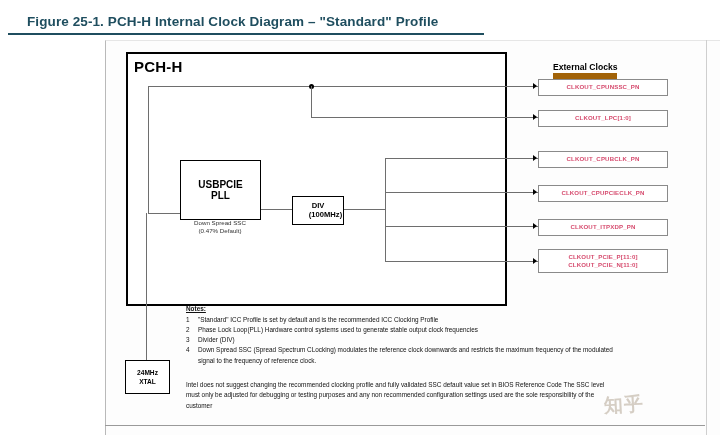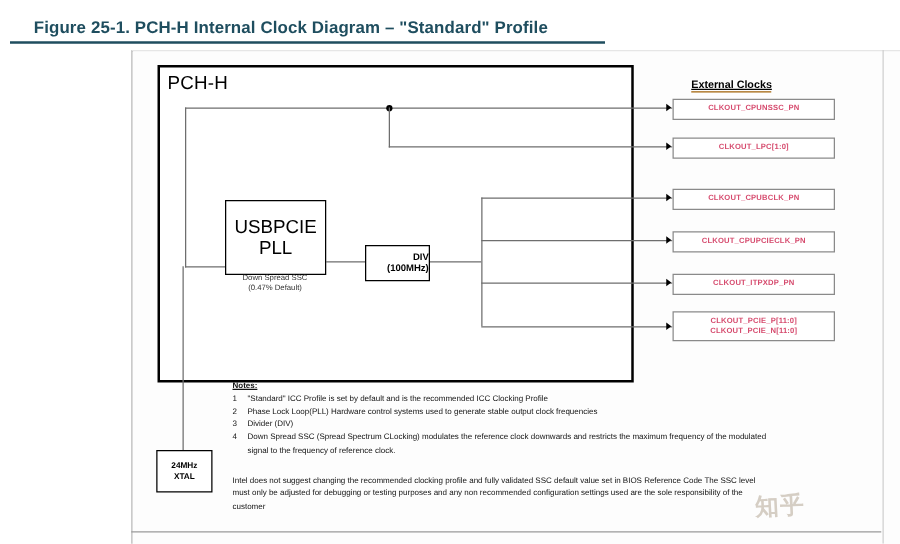--- a/index.html
+++ b/index.html
@@ -41,61 +41,61 @@
 
   
   .pch-block{
     position:absolute;left:126px;top:52px;
     width:377px;height:250px;
     border:2px solid #000;
     background:#fff;
   }
   .pch-label{
     position:absolute;left:134px;top:58px;
-    font-size:15px;font-weight:normal;letter-spacing:.2px;
+    font-size:15px;font-weight:bold;letter-spacing:.2px;
   }
 
   
   .blk{
     position:absolute;background:#fff;border:1px solid #000;
     display:flex;flex-direction:column;align-items:center;justify-content:center;
     text-align:center;line-height:1.15;
   }
   .blk-pll{
     left:180px;top:160px;width:79px;height:58px;
-    font-size:15px;font-weight:normal;
+    font-size:10px;font-weight:bold;
   }
   .ssc-note{
     position:absolute;left:176px;top:219px;width:88px;
     text-align:center;font-size:6.2px;color:#333;line-height:1.35;
   }
   .blk-div{
     left:292px;top:196px;width:50px;height:27px;
-    font-size:7.6px;font-weight:bold;align-items:flex-end;
+    font-size:7.6px;font-weight:bold;
   }
   .blk-div span+span{font-weight:bold;padding-left:15px;}
 
   
   .wire{position:absolute;background:#6e6e6e;}
   .wh{height:1px;}
   .wv{width:1px;}
   .junction{
     position:absolute;width:5px;height:5px;border-radius:50%;background:#000;
   }
   .arrow{
     position:absolute;width:0;height:0;
     border-top:3px solid transparent;border-bottom:3px solid transparent;
     border-left:4px solid #000;
   }
 
   
   .clk-head{
     position:absolute;left:553px;top:62px;
     font-size:8.6px;font-weight:bold;color:#000;
-    border-bottom:1px solid #a16207;padding-bottom:1px;text-decoration:underline;
+    border-bottom:7px solid #a16207;padding-bottom:1px;
   }
   .clkbox{
     position:absolute;left:538px;
     width:128px;
     border:1px solid #8a8a8a;
     background:#fff;
     color:#d64b6e;
     font-size:6.1px;font-weight:bold;
     letter-spacing:.15px;
     display:flex;flex-direction:column;align-items:center;justify-content:center;

